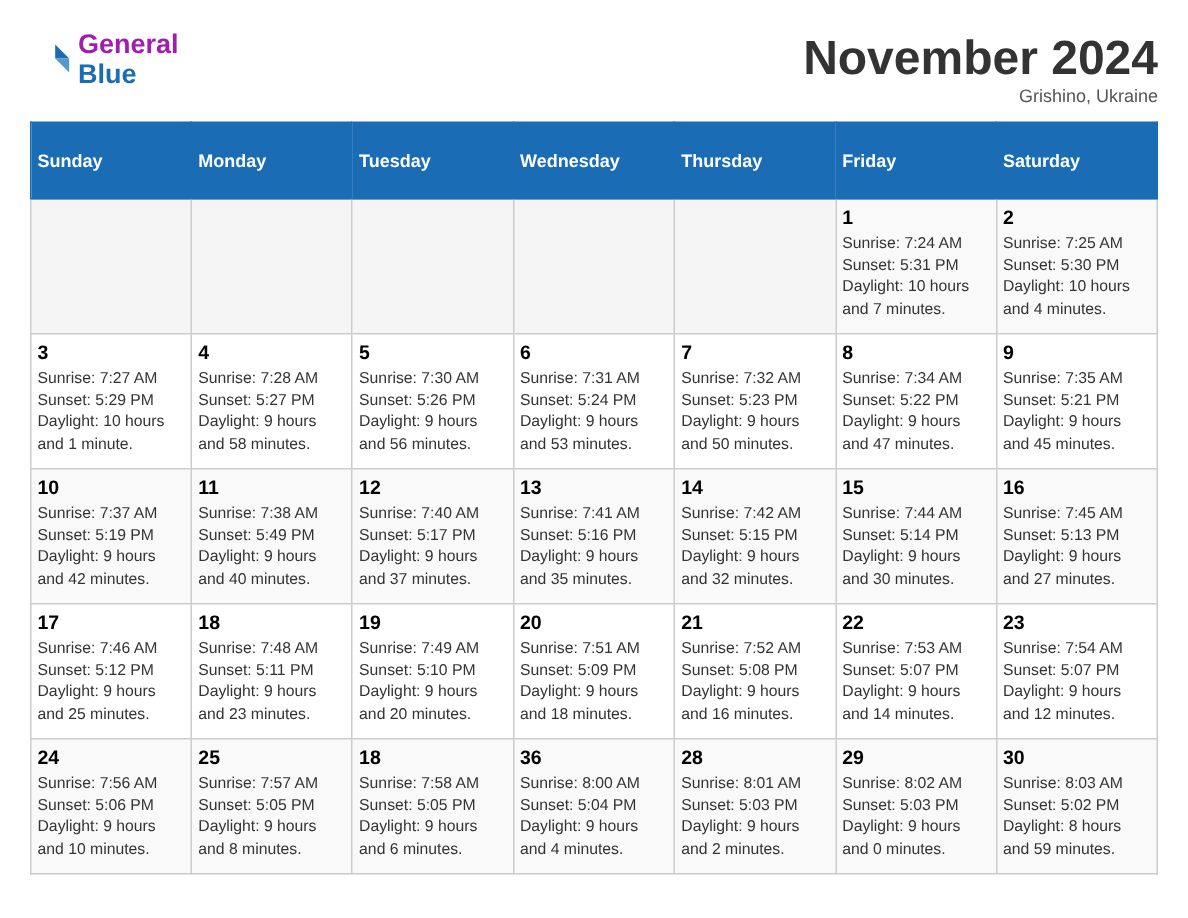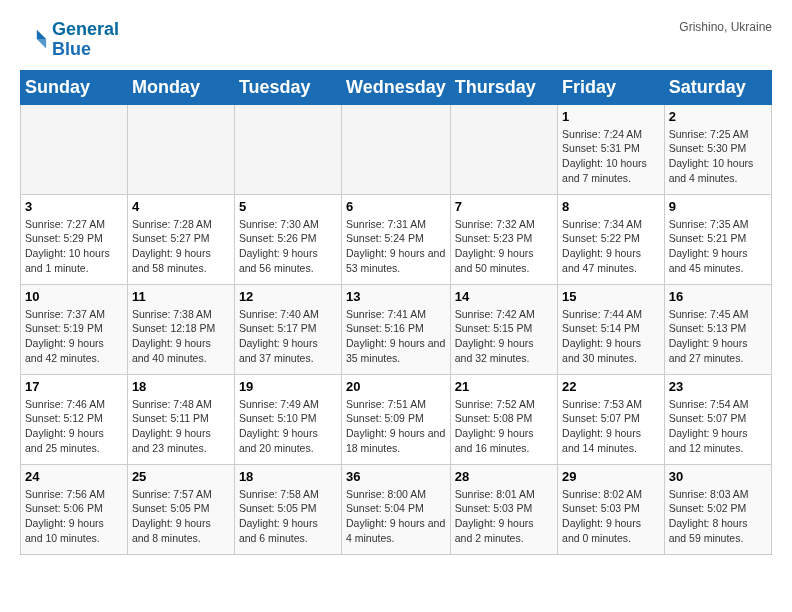--- a/index.html
+++ b/index.html
@@ -21,21 +21,21 @@
       align-items: center;
       gap: 4px;
     }
     .logo-text {
       font-size: 18px;
       font-weight: bold;
       color: #333;
       line-height: 1.1;
     }
     .logo-text span {
-      color: #0369a1;
+      color: #a21caf;
     }
     .logo-icon {
       width: 28px;
       height: 28px;
     }
     .title-block {
       text-align: right;
     }
     .month-title {
       font-size: 32px;
@@ -47,23 +47,23 @@
       color: #555;
     }
     table {
       width: 100%;
       border-collapse: collapse;
       font-size: 11px;
     }
     thead th {
       background-color: #1a6db5;
       color: #fff;
-      padding: 6px 4px;
+      padding: 18px 4px;
       text-align: left;
-      font-size: 18px;
+      font-size: 12px;
       font-weight: bold;
       border: 1px solid #1a6db5;
     }
     tbody td {
       border: 1px solid #ccc;
       vertical-align: top;
       padding: 4px;
       height: 90px;
       width: 108px;
       background: #fff;
@@ -94,20 +94,21 @@
     <svg class="logo-icon" viewBox="0 0 30 30">
       <polygon points="18,4 28,14 18,14" fill="#1a6db5"></polygon>
       <polygon points="18,14 28,14 28,24" fill="#5599cc"></polygon>
     </svg>
     <div class="logo-text">
       <span>General</span><br>
       <span style="color:#1a6db5">Blue</span>
     </div>
   </div>
   <div class="title-block">
+    <div class="month-title">November 2024</div>
     <div class="location">Grishino, Ukraine</div>
   </div>
 </div>
 
 <table>
   <thead>
     <tr>
     <th>Sunday</th>
         <th>Monday</th>
         <th>Tuesday</th>
@@ -184,21 +185,21 @@
       <tr>
         <td>
           <span class="day-number">10</span>
           <div class="day-info">Sunrise: 7:37 AM
 Sunset: 5:19 PM
 Daylight: 9 hours and 42 minutes.</div>
         </td>
         <td>
           <span class="day-number">11</span>
           <div class="day-info">Sunrise: 7:38 AM
-Sunset: 12:18 PM
+Sunset: 5:49 PM
 Daylight: 9 hours and 40 minutes.</div>
         </td>
         <td>
           <span class="day-number">12</span>
           <div class="day-info">Sunrise: 7:40 AM
 Sunset: 5:17 PM
 Daylight: 9 hours and 37 minutes.</div>
         </td>
         <td>
           <span class="day-number">13</span>

